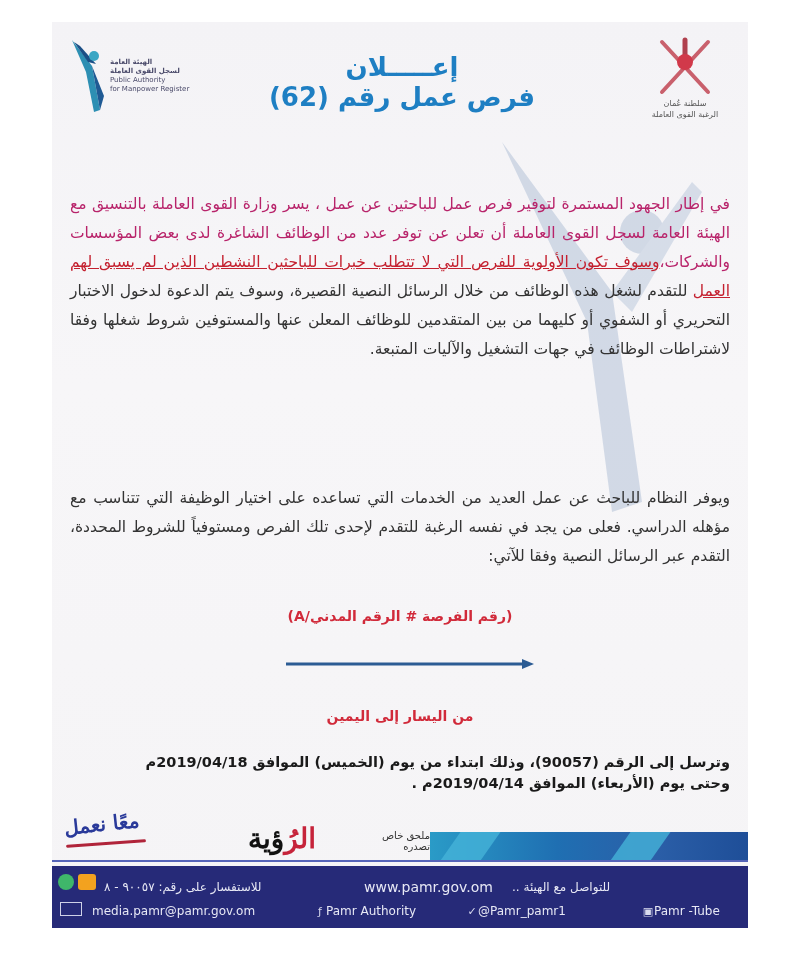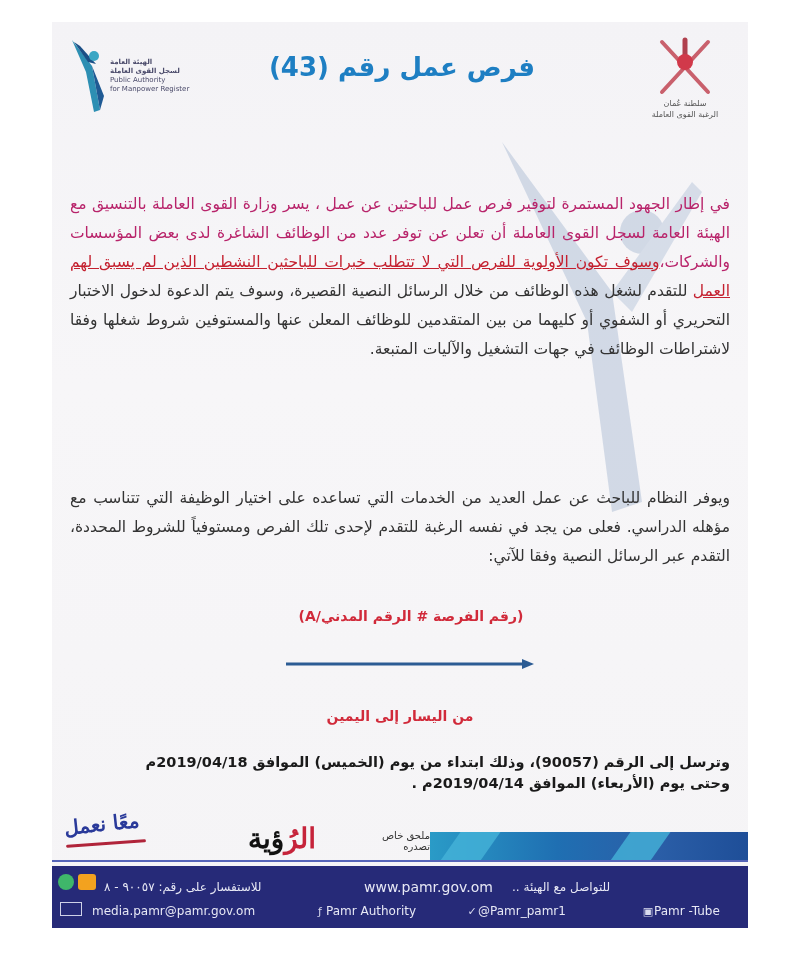--- a/index.html
+++ b/index.html
@@ -109,21 +109,21 @@
     .para-1 { top: 168px; }
     .para-1 .pink { color: #b8236a; }
     .para-1 .red-u {
       color: #c4202f;
       text-decoration: underline;
     }
     .para-1 .dark { color: #333; }
     .para-2 { top: 462px; }
     .code-line {
       position: absolute;
-      left: 11px;
+      left: 0;
       width: 100%;
       top: 586px;
       text-align: center;
       direction: rtl;
       color: #d12a3a;
       font-weight: bold;
       font-size: 14px;
     }
     .arrow {
       position: absolute;
@@ -305,21 +305,22 @@
       </svg>
       <div class="logo-left-text">
         <div class="ar">الهيئة العامة</div>
         <div class="ar">لسجل القوى العاملة</div>
         <div>Public Authority</div>
         <div>for Manpower Register</div>
       </div>
     </div>
 
     <div class="title-block">
-      <div class="title-2">فرص عمل رقم (43)</div>
+      <div class="title-1">إعـــــلان</div>
+      <div class="title-2">فرص عمل رقم (62)</div>
     </div>
 
     <div class="logo-right">
       <svg width="90" height="62" viewBox="0 0 90 62">
         <line x1="22" y1="6" x2="68" y2="56" stroke="#c9606c" stroke-width="4" stroke-linecap="round"></line>
         <line x1="68" y1="6" x2="22" y2="56" stroke="#c9606c" stroke-width="4" stroke-linecap="round"></line>
         <line x1="45" y1="4" x2="45" y2="30" stroke="#b0404e" stroke-width="5" stroke-linecap="round"></line>
         <circle cx="45" cy="26" r="8" fill="#d1394a"></circle>
       </svg>
       <div class="logo-right-text">

